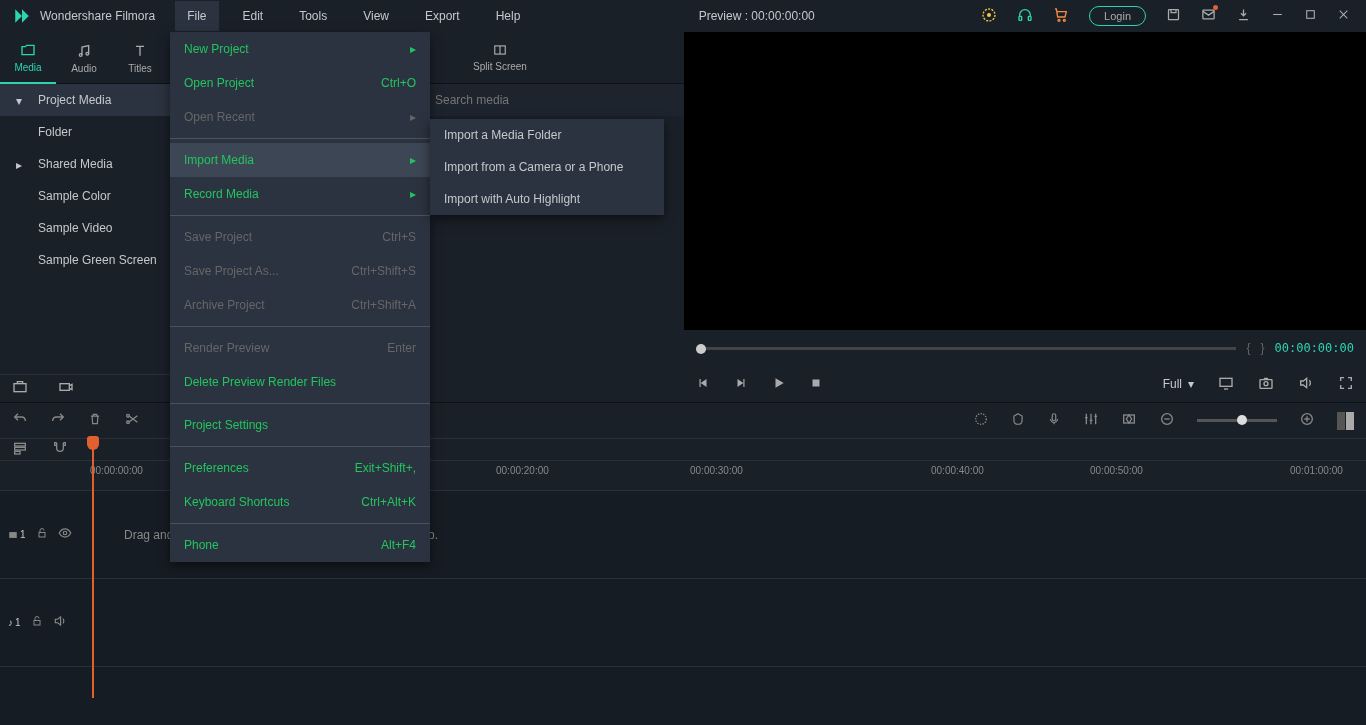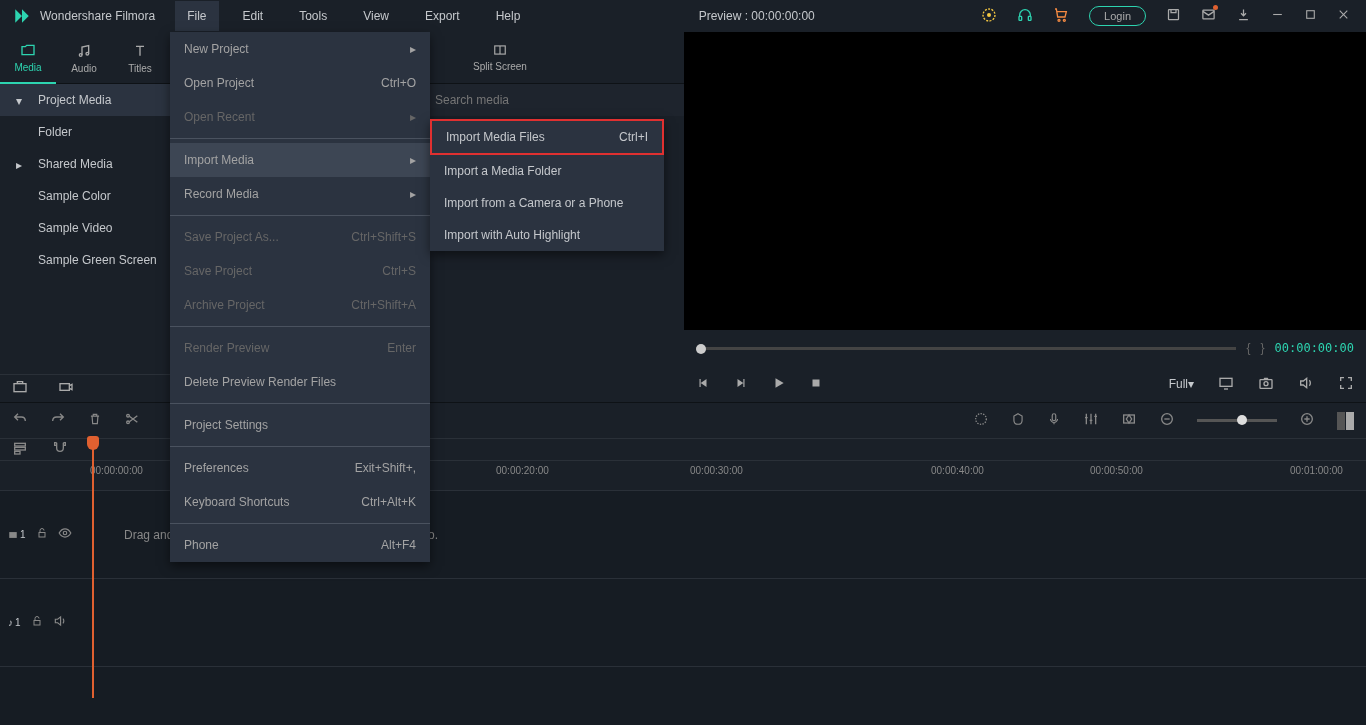--- a/index.html
+++ b/index.html
@@ -39,21 +39,21 @@
 .pv-buttons{height:36px;display:flex;align-items:center;padding:0 12px;gap:24px}
 .tl-toolbar{height:36px;background:#1a2028;display:flex;align-items:center;padding:0 12px;gap:22px;border-top:1px solid #0e1216}
 .tl-toolbar .spacer{flex:1}
 .tl-ruler{height:30px;background:#1a2028;display:flex;position:relative;padding-left:90px;border-top:1px solid #2a3038}
 .ruler-mark{font-size:10px;color:#888;position:absolute;top:4px}
 .tl-tracks{background:#161c23}
 .track{height:88px;border-top:1px solid #2a3038;display:flex;align-items:center}
 .track-head{width:90px;display:flex;align-items:center;gap:10px;padding-left:8px}
 .dropmsg{color:#888;font-size:12px;margin-left:34px}
 .file-menu{position:absolute;left:170px;top:32px;width:260px;background:#2b3340;box-shadow:0 4px 10px rgba(0,0,0,0.5);z-index:100}
-.fm-item{padding:10px 14px;font-size:12px;display:flex;justify-content:space-between;align-items:center;cursor:pointer;color:#a3a3a3}
+.fm-item{padding:10px 14px;font-size:12px;display:flex;justify-content:space-between;align-items:center;cursor:pointer;color:#22c55e}
 .fm-item.disabled{color:#666}
 .fm-item.highlight{background:#3d4654}
 .fm-sep{height:1px;background:#4a525f;margin:4px 0}
 .sub-menu{position:absolute;left:430px;top:119px;width:234px;background:#2b3340;box-shadow:0 4px 10px rgba(0,0,0,0.5);z-index:101}
 .sm-item{padding:9px 14px;font-size:12px;display:flex;justify-content:space-between;cursor:pointer}
 .sm-item.boxed{border:2px solid #e03030}
 .media-drop{display:flex;flex-direction:column;align-items:center;margin-top:140px;margin-left:-52px}
 .drop-tile{width:56px;height:42px;background:#2dd4b0;display:flex;align-items:center;justify-content:center;font-size:20px;color:#fff;position:relative}
 .drop-tile:before{content:"";position:absolute;top:0;left:0;width:100%;height:8px;background:#1a8c73}
 .bot-bar{height:28px;display:flex;justify-content:space-between;padding:0 12px;align-items:center;border-top:1px solid #2a3038}
@@ -265,21 +265,21 @@
         <span><svg width="14" height="14" viewBox="0 0 24 24" fill="#aaa">
               <path d="M6 5v14l10-7zM16 5v14h2V5z"></path>
             </svg></span>
         <span><svg width="14" height="14" viewBox="0 0 24 24" fill="#aaa">
               <path d="M6 4v16l14-8z"></path>
             </svg></span>
         <span><svg width="12" height="12" viewBox="0 0 24 24" fill="#aaa">
               <rect x="5" y="5" width="14" height="14"></rect>
             </svg></span>
         <div style="flex:1"></div>
-        <span style="display:flex;align-items:flex-start">
+        <span style="display:flex;gap:6px;align-items:flex-start">
           <span>Full</span>
           <span>▾</span>
         </span>
         <span><svg width="16" height="16" viewBox="0 0 24 24" fill="none" stroke="#aaa" stroke-width="2">
               <rect x="3" y="5" width="18" height="12"></rect>
               <path d="M9 21h6"></path>
             </svg></span>
         <span><svg width="16" height="16" viewBox="0 0 24 24" fill="none" stroke="#aaa" stroke-width="2">
               <rect x="3" y="7" width="18" height="13" rx="1"></rect>
               <circle cx="12" cy="13" r="3"></circle>
@@ -425,26 +425,26 @@
   <div class="fm-item highlight">
       <span>Import Media</span>
       <span>▸</span>
     </div>
   <div class="fm-item">
       <span>Record Media</span>
       <span>▸</span>
     </div>
   <div class="fm-sep"></div>
   <div class="fm-item disabled">
+      <span>Save Project</span>
+      <span>Ctrl+S</span>
+    </div>
+  <div class="fm-item disabled">
       <span>Save Project As...</span>
       <span>Ctrl+Shift+S</span>
-    </div>
-  <div class="fm-item disabled">
-      <span>Save Project</span>
-      <span>Ctrl+S</span>
     </div>
   <div class="fm-item disabled">
       <span>Archive Project</span>
       <span>Ctrl+Shift+A</span>
     </div>
   <div class="fm-sep"></div>
   <div class="fm-item disabled">
       <span>Render Preview</span>
       <span>Enter</span>
     </div>
@@ -465,24 +465,20 @@
       <span>Ctrl+Alt+K</span>
     </div>
   <div class="fm-sep"></div>
   <div class="fm-item">
       <span>Phone</span>
       <span>Alt+F4</span>
     </div>
 </div>
 
 <div class="sub-menu">
-  <div class="sm-item boxed">
-      <span>Import Media Files</span>
-      <span>Ctrl+I</span>
-    </div>
   <div class="sm-item">
       <span>Import a Media Folder</span>
     </div>
   <div class="sm-item">
       <span>Import from a Camera or a Phone</span>
     </div>
   <div class="sm-item">
       <span>Import with Auto Highlight</span>
     </div>
 </div>

